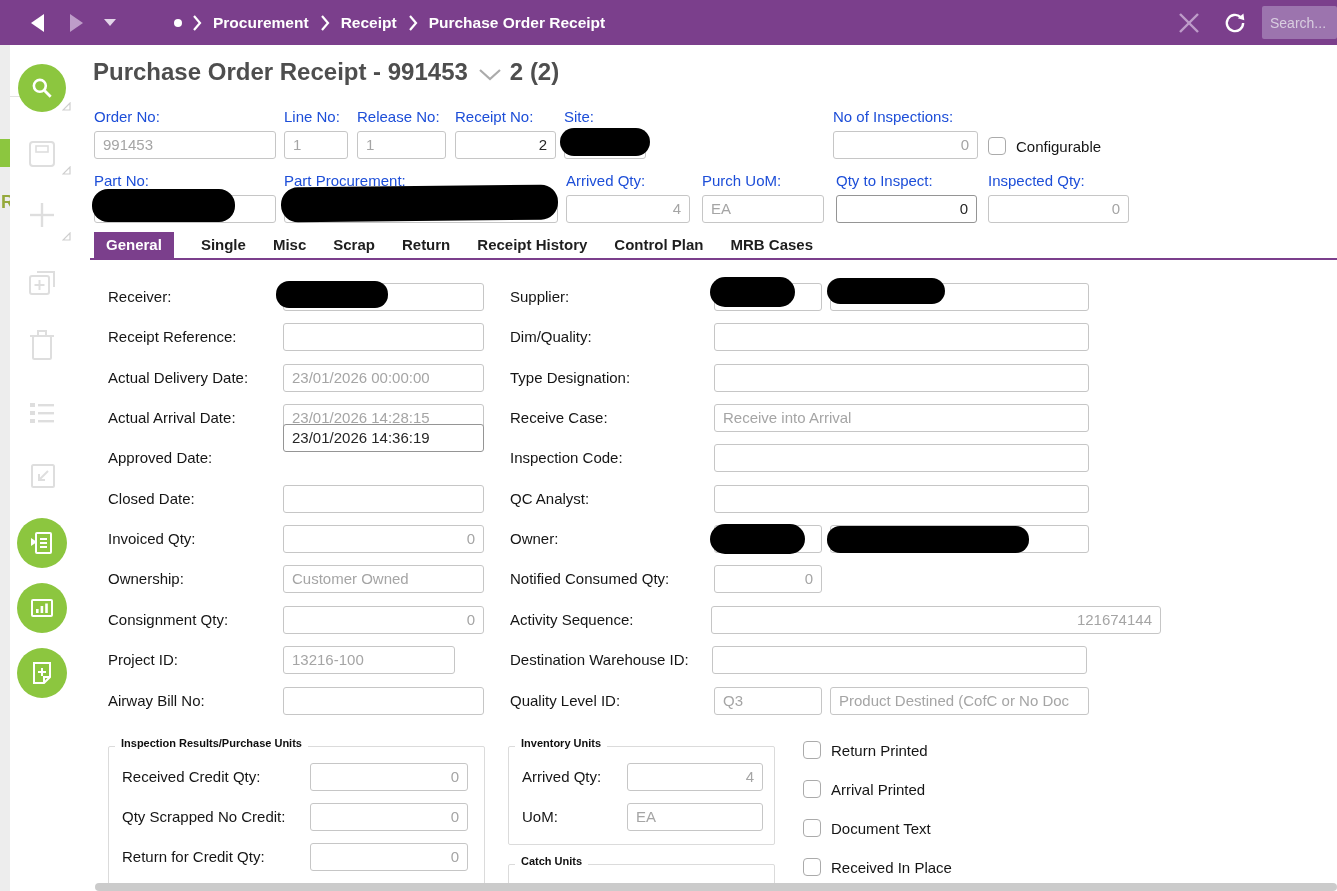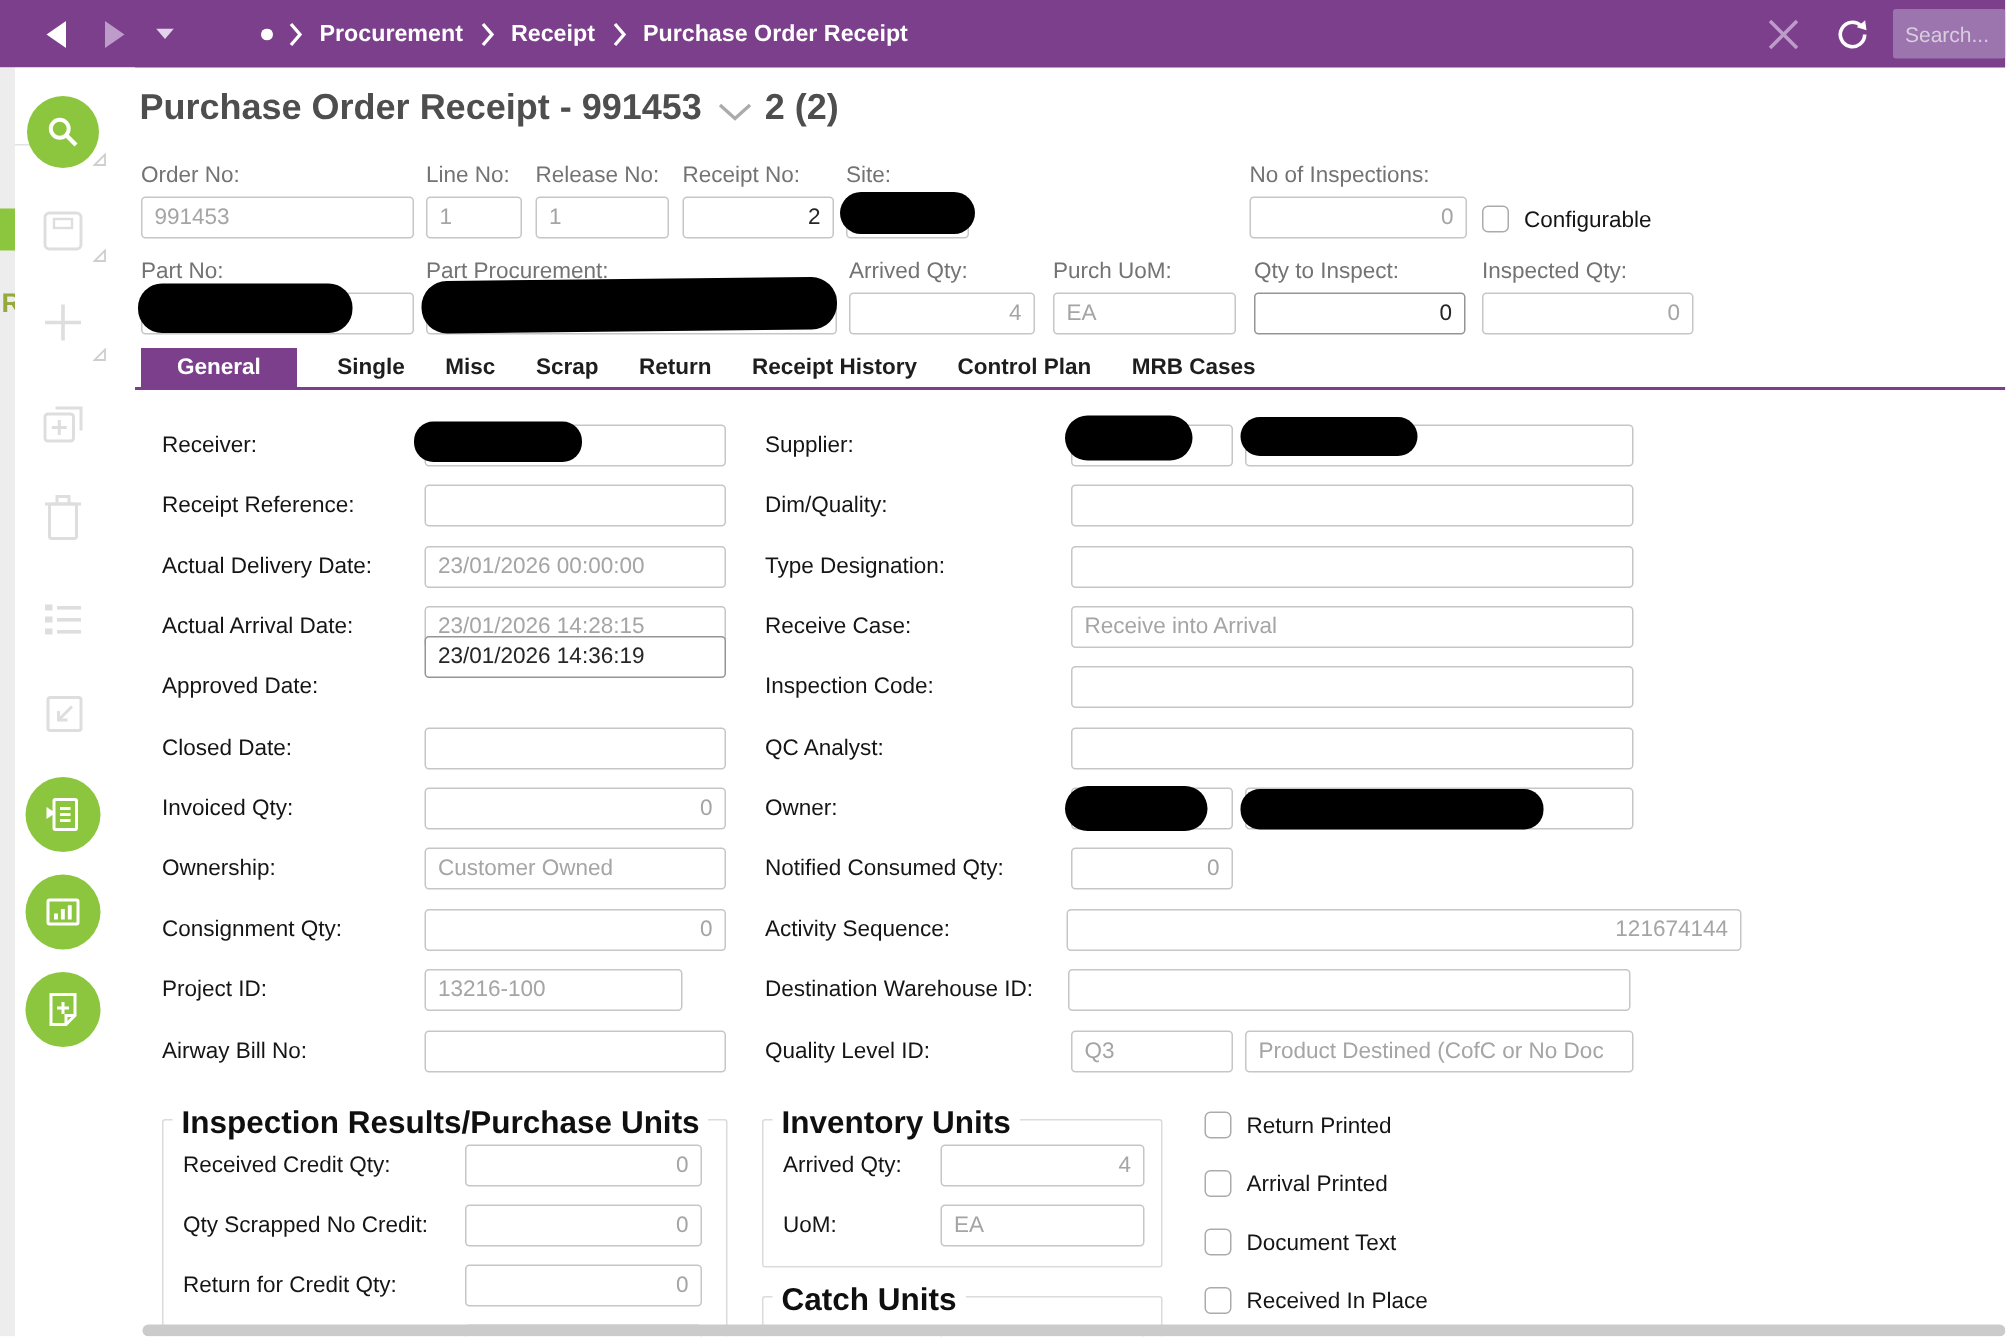--- a/index.html
+++ b/index.html
@@ -20,38 +20,38 @@
   
   .leftstrip{position:absolute;left:0;top:45px;width:10px;height:846px;background:#EDEDED}
   .sidebar-bg{position:absolute;left:10px;top:45px;width:80px;height:846px;background:#fff}
   .sb{position:absolute;cursor:pointer}
   .green-circle{border-radius:50%;background:#8CC63F;display:flex;align-items:center;justify-content:center}
   .corner-tri{position:absolute}
 
   
   .pgtitle{position:absolute;left:93px;top:58px;font-size:24px;font-weight:bold;color:#4E4E4E;display:flex;align-items:center;white-space:nowrap}
   .fld{position:absolute}
-  .fld .lbl{font-size:15px;color:#737373;margin-bottom:6px;white-space:nowrap}
+  .fld .lbl{font-size:15px;color:#1d4ed8;margin-bottom:6px;white-space:nowrap}
   .inp{height:28px;border:1px solid #C6C6C6;border-radius:3px;background:#fff;font-size:15px;line-height:26px;padding:0 8px;color:#A5A5A5;white-space:nowrap;overflow:hidden}
   .fld .inp{width:100%}
   .inp.num{text-align:right}
   .inp.ed{color:#262626;border-color:#959595}
   .inp.dark{color:#262626}
   .flbl{position:absolute;font-size:15px;color:#151515;line-height:28px;white-space:nowrap}
   .ainp{position:absolute}
 
   
   .tabs{position:absolute;left:94px;top:232px;display:flex;gap:27px;align-items:center;height:26px}
   .tab{font-size:15px;font-weight:bold;color:#1E1E1E;cursor:pointer;line-height:26px}
-  .tab.active{background:#7B3F8C;color:#fff;padding:0 24px}
+  .tab.active{background:#7B3F8C;color:#fff;padding:0 12px}
   .tabline{position:absolute;left:90px;top:258px;width:1247px;height:2px;background:#7B3F8C}
 
   
   .group{position:absolute;border:1px solid #DBDBDB;border-radius:2px;background:#fff}
-  .gtitle{position:absolute;top:-10px;left:6px;background:#fff;padding:0 6px;font-weight:bold;font-size:21px;color:#0f0f0f;white-space:nowrap}
+  .gtitle{position:absolute;top:-10px;left:6px;background:#fff;padding:0 6px;font-weight:bold;font-size:11px;color:#0f0f0f;white-space:nowrap}
 
   
   .cbrow{position:absolute;display:flex;align-items:center;gap:10px;cursor:pointer}
   .cb{width:18px;height:18px;border:1px solid #ABABAB;border-radius:4px;background:#fff;flex:0 0 auto}
   .cblbl{font-size:15px;color:#151515;white-space:nowrap}
 
   .redact{position:absolute;background:#000}
   .hscroll{position:absolute;left:95px;top:883px;width:1242px;height:8px;background:#CBCBCB;border-radius:4px}
 </style>
 </head>

